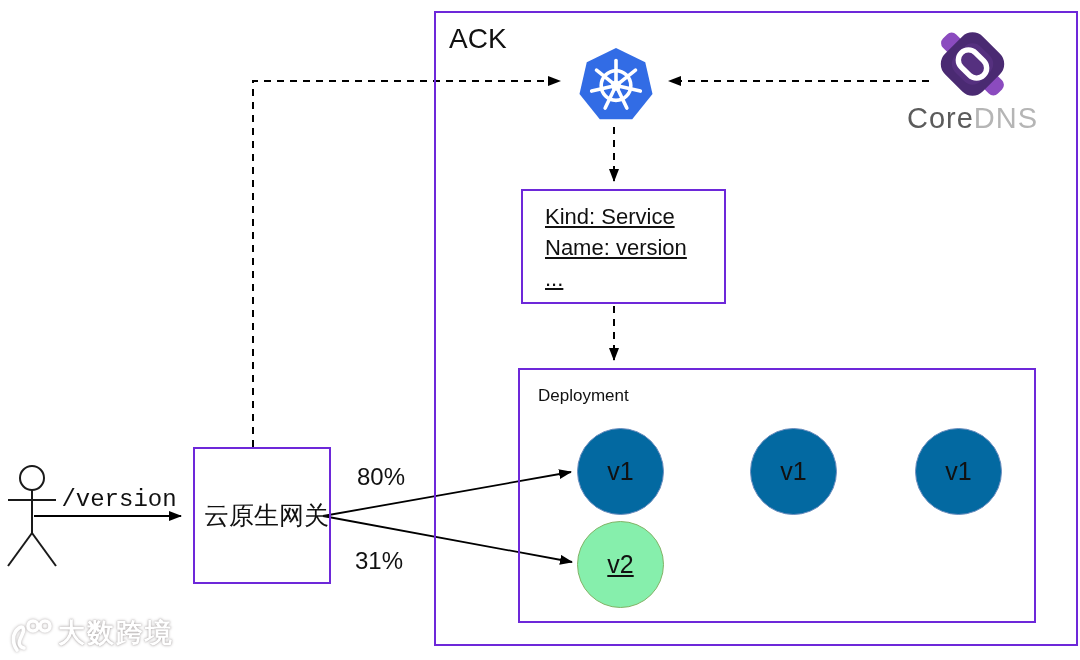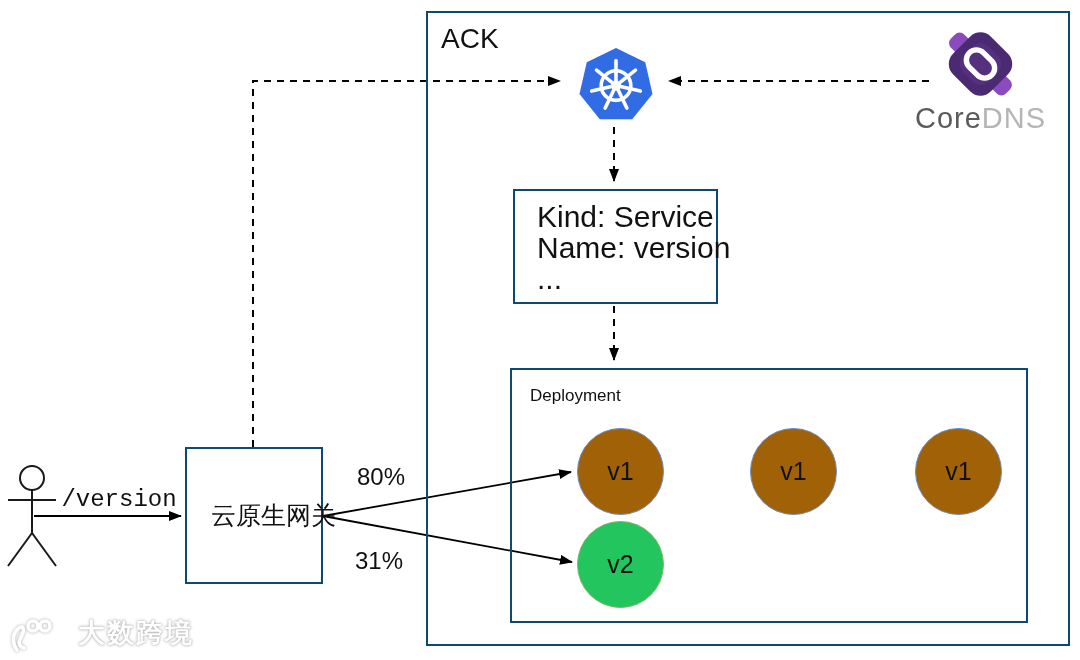--- a/index.html
+++ b/index.html
@@ -1,56 +1,56 @@
 <!DOCTYPE html>
 <html><head>
 <meta charset="utf-8">
 <style>
   html,body{margin:0;padding:0;background:#ffffff;}
   .canvas{
     position:relative;width:1080px;height:660px;background:#ffffff;
     font-family:"Liberation Sans", sans-serif;color:#111;overflow:hidden;
   }
   .lines{position:absolute;left:0;top:0;width:1080px;height:660px;}
-  .box{position:absolute;border:2px solid #0c4a6e;background:transparent;box-sizing:border-box;}
+  .box{position:absolute;border:2px solid #6d28d9;background:transparent;box-sizing:border-box;margin-left:8px;}
   .box-label{position:absolute;white-space:nowrap;}
   .ack-box{left:426px;top:11px;width:644px;height:635px;}
   .ack-label{left:13px;top:10px;font-size:28px;}
   .deployment-box{left:510px;top:368px;width:518px;height:255px;}
   .deployment-label{left:18px;top:16px;font-size:17px;}
   .service-box{left:513px;top:189px;width:205px;height:115px;padding:10px 0 0 22px;}
-  .service-line{font-size:30px;line-height:31px;white-space:nowrap;}
-  .gateway-box{left:185px;top:447px;width:138px;height:137px;display:flex;align-items:center;justify-content:flex-start;padding-left:24px;}
+  .service-line{font-size:22px;line-height:31px;white-space:nowrap;text-decoration:underline;}
+  .gateway-box{left:185px;top:447px;width:138px;height:137px;display:flex;align-items:center;justify-content:flex-end;padding-left:24px;}
   .gateway-label{font-size:25px;white-space:nowrap;}
   .pod{
     position:absolute;width:87px;height:87px;border-radius:50%;
     display:flex;align-items:center;justify-content:center;
     font-size:25px;box-sizing:border-box;
   }
-  .pod-v1{background:#a16207;border:1.6px solid #6c8ebf;}
-  .pod-v2{background:#22c55e;border:1.6px solid #82b366;}
+  .pod-v1{background:#0369a1;border:1.6px solid #6c8ebf;}
+  .pod-v2{background:#86efac;border:1.6px solid #82b366;text-decoration:underline;}
   .pod1{left:577px;top:428px;}
   .pod2{left:750px;top:428px;}
   .pod3{left:915px;top:428px;}
   .pod4{left:577px;top:521px;}
   .float-label{position:absolute;font-size:24px;white-space:nowrap;transform:translateX(-50%);}
   .version-label{left:119px;top:486px;font-family:Liberation Mono, monospace;}
   .pct80-label{left:381px;top:463px;text-align:center;}
   .pct20-label{left:379px;top:547px;}
   .k8s-icon{position:absolute;left:577px;top:44px;width:78px;height:80px;}
-  .coredns{position:absolute;left:900px;top:28px;width:145px;text-align:center;margin-left:8px;}
+  .coredns{position:absolute;left:900px;top:28px;width:145px;text-align:center;}
   .coredns-icon{display:block;margin:0 auto;width:75px;height:72px;}
   .coredns-name{margin-top:2px;font-size:29px;letter-spacing:1px;white-space:nowrap;}
   .coredns-core{color:#5b5b5b;}
   .coredns-dns{color:#b5b5b5;}
   .watermark{
     position:absolute;left:8px;top:613px;display:flex;align-items:center;gap:6px;
     color:#ffffff;text-shadow:0 0 3px rgba(165,160,160,0.95), 0 0 1px rgba(150,145,145,0.8);
   }
-  .watermark-text{font-size:27px;font-weight:bold;letter-spacing:2px;white-space:nowrap;margin-left:20px;}
+  .watermark-text{font-size:27px;font-weight:bold;letter-spacing:2px;white-space:nowrap;}
   .watermark-icon{filter:drop-shadow(0 0 1.5px rgba(165,160,160,0.9));}
 </style>
 </head>
 <body>
 
 <div class="canvas">
 
   <svg class="lines" viewBox="0 0 1080 660" xmlns="http://www.w3.org/2000/svg">
     <defs>
       <marker id="arw" markerUnits="userSpaceOnUse" markerWidth="15" markerHeight="12" refX="12" refY="5" orient="auto">

